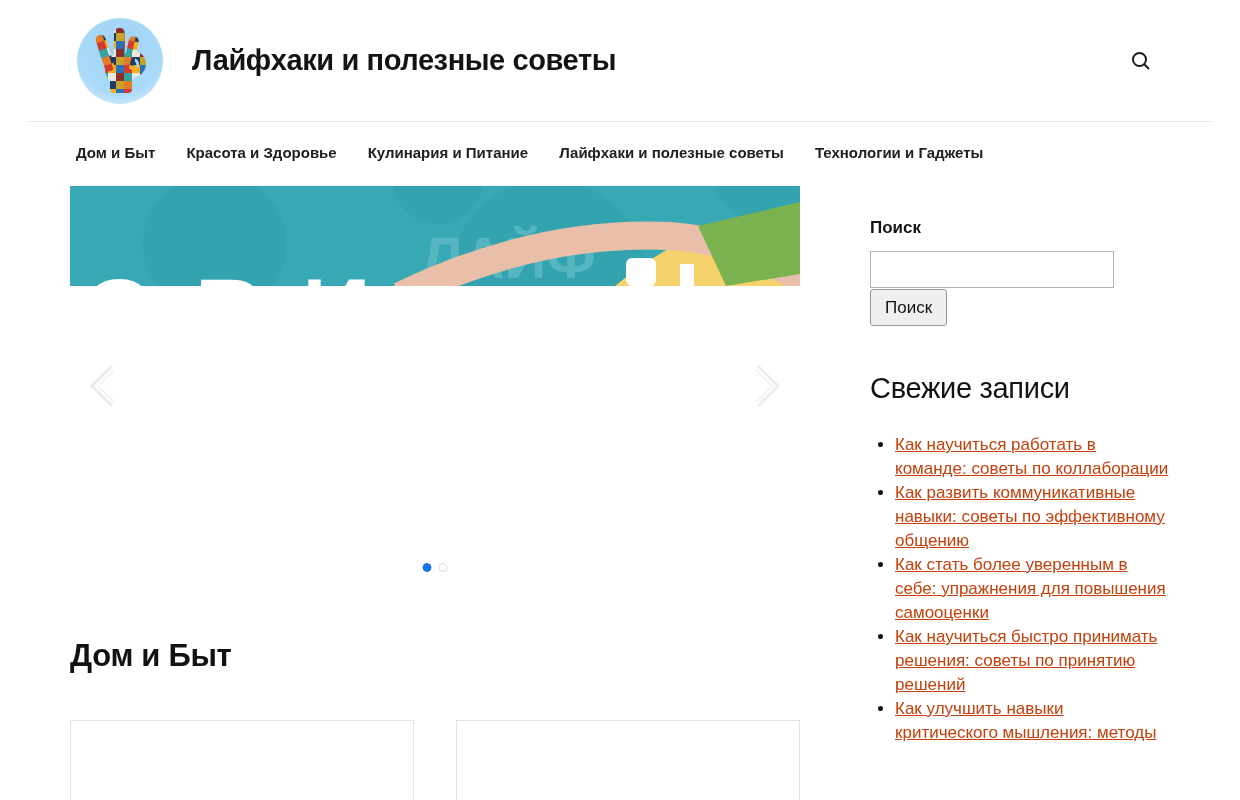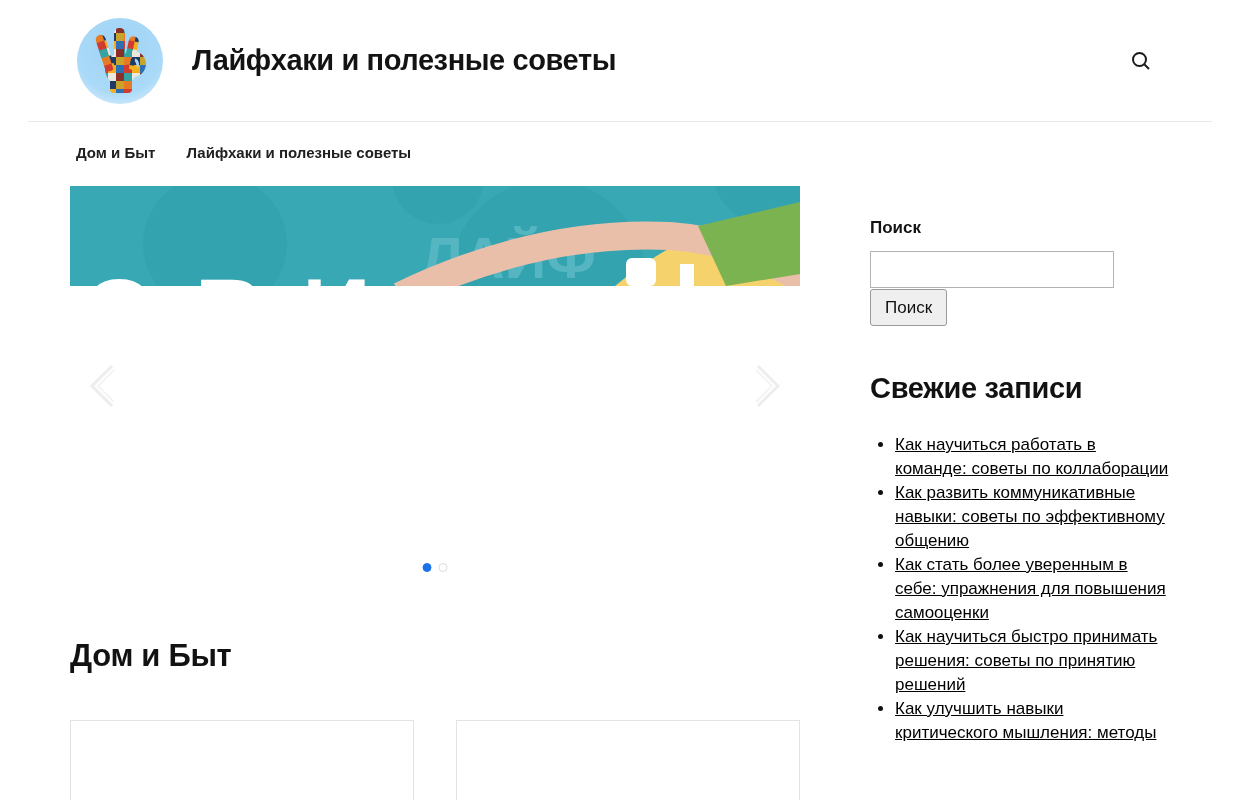--- a/index.html
+++ b/index.html
@@ -48,25 +48,25 @@
   .post-card { width: 344px; height: 240px; border: 1px solid #e3e3e3; background: #ffffff; }
 
   
   .search-label { font-size: 17px; font-weight: bold; color: #141414; display: block; }
   .search-input { display: block; margin-top: 13px; width: 244px; height: 37px;
     border: 1px solid #b3b3b3; background: #ffffff; font-size: 16px; padding: 0 8px; }
   .search-btn { display: block; margin-top: 1px; min-width: 71px; height: 37px;
     background: #efefef; border: 1px solid #9a9a9a; border-radius: 3px; font-size: 17px;
     color: #111; padding: 0 14px; cursor: pointer;
     font-family: "Liberation Sans", sans-serif; }
-  .recent-title { margin-top: 46px; font-size: 29px; font-weight: 700; color: #121212;
+  .recent-title { margin-top: 46px; font-size: 29px; font-weight: 400; color: #121212;
     letter-spacing: -0.3px; }
   .recent-list { margin-top: 28px; padding-left: 25px; }
   .recent-list li { font-size: 17px; line-height: 24px; color: #111; }
-  .recent-list a { color: #000000; text-decoration: underline; }
+  .recent-list a { color: #c2410c; text-decoration: underline; }
 </style>
 </head>
 <body>
 
 <div class="page">
 
   <header class="site-header">
     <div class="logo-wrap">
       <svg width="88" height="88" viewBox="0 0 88 88">
         <defs>
@@ -104,21 +104,24 @@
       <svg width="24" height="24" viewBox="0 0 24 24" fill="none">
         <circle cx="10.5" cy="10.5" r="6.5" stroke="#1b1b1b" stroke-width="2"></circle>
         <line x1="15.5" y1="15.5" x2="20" y2="20" stroke="#1b1b1b" stroke-width="2"></line>
       </svg>
     </button>
   </header>
 
   <nav class="main-nav">
     <ul>
         <li><a href="#">Дом и Быт</a></li>
+        <li><a href="#">Красота и Здоровье</a></li>
+        <li><a href="#">Кулинария и Питание</a></li>
         <li><a href="#">Лайфхаки и полезные советы</a></li>
+        <li><a href="#">Технологии и Гаджеты</a></li>
       </ul>
   </nav>
 
   <div class="content-row">
 
     <main class="main-col">
 
       <div class="carousel">
         <svg class="slide-img" viewBox="0 0 730 100" preserveAspectRatio="none">
           <rect width="730" height="100" fill="#38a8b4"></rect>

